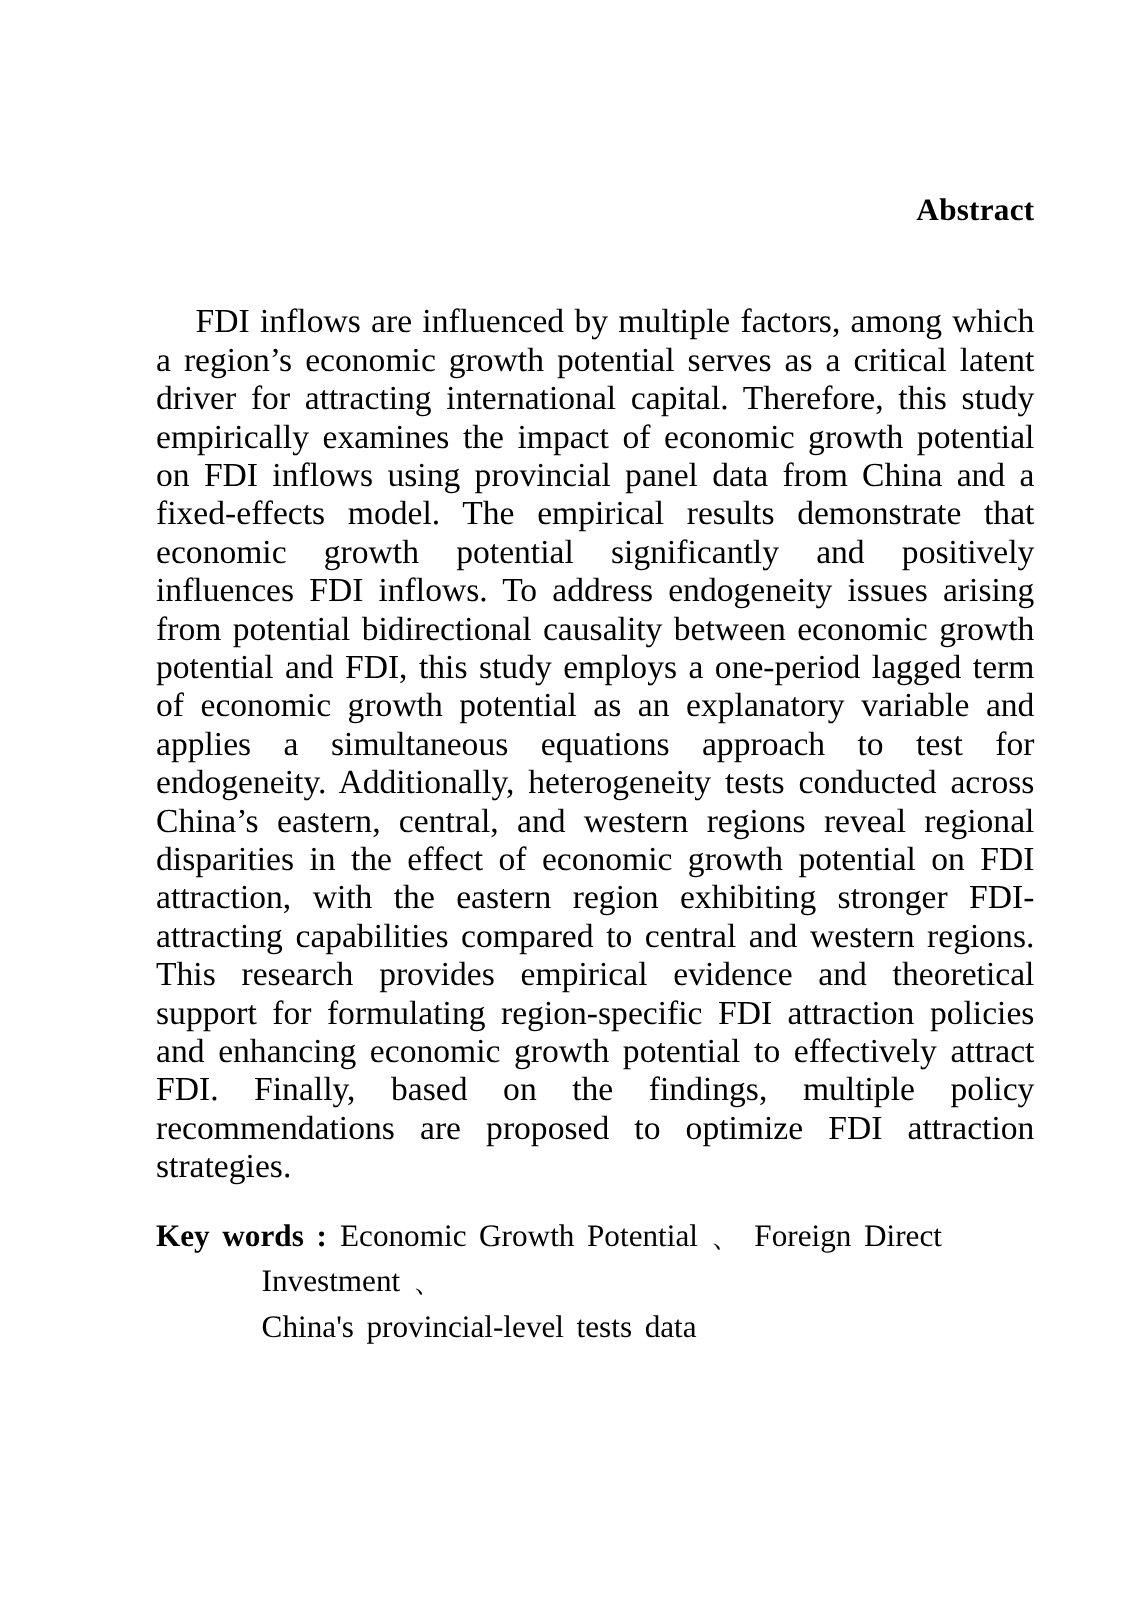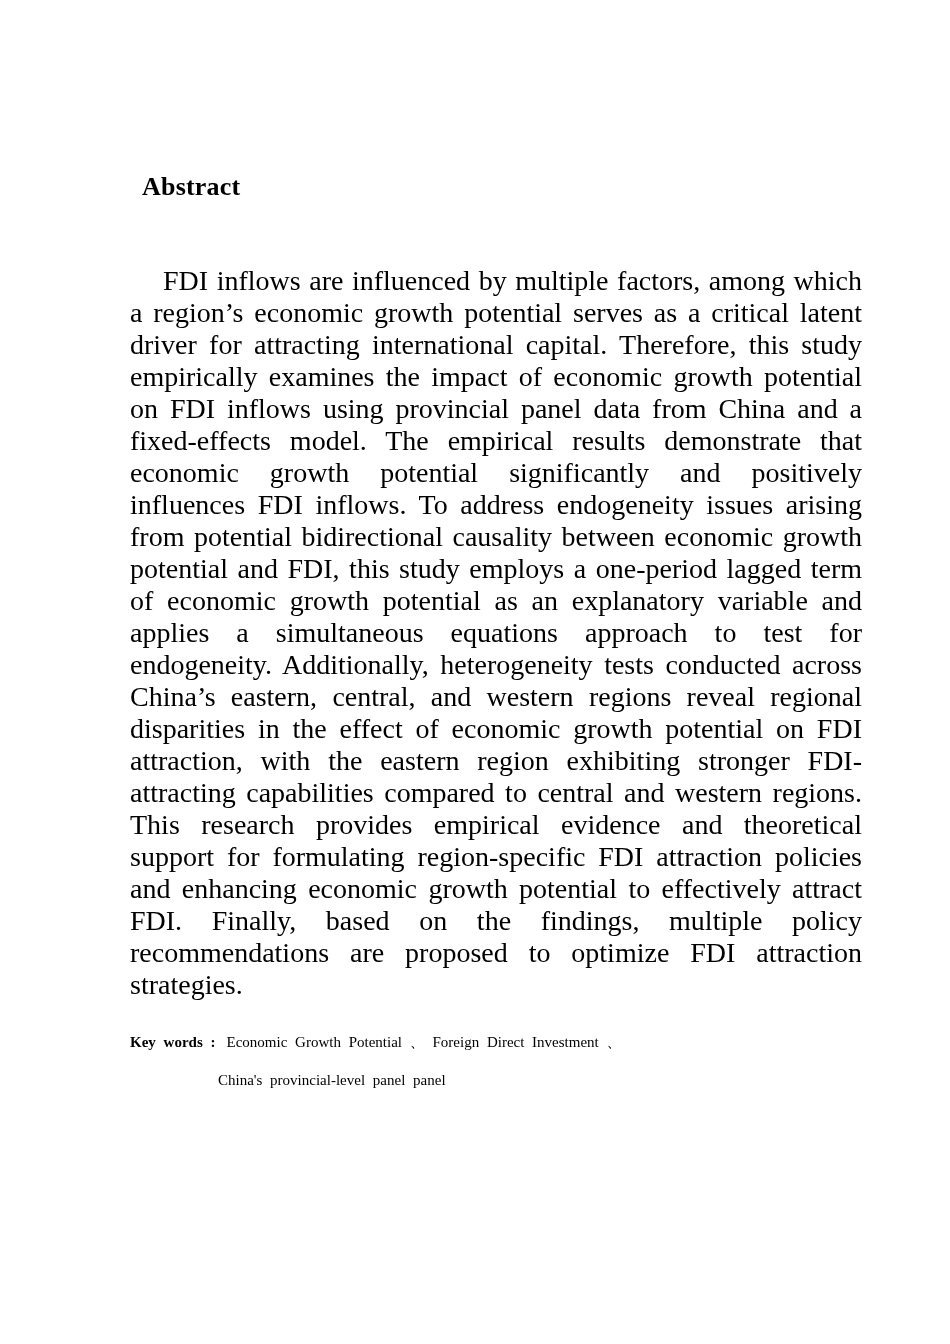--- a/index.html
+++ b/index.html
@@ -15,54 +15,54 @@
     color: #000000;
     font-family: "Liberation Serif", "DejaVu Serif", serif;
     overflow: hidden;
   }
   .doc {
     padding-top: 160px;
     margin-left: 130px;
     width: 732px;
   }
   .doc-title {
-    margin: 12px;
+    margin: 0;
     font-size: 26px;
     line-height: 30px;
     font-weight: bold;
-    text-align: left;
+    text-align: right;
     letter-spacing: 0.2px;
   }
   .abstract-paragraph {
     margin: 63px 0 0 0;
     font-size: 28px;
     line-height: 32px;
     text-align: justify;
     text-justify: inter-word;
     text-indent: 33px;
   }
   .keywords {
     margin: 22px 0 0 0;
-    font-size: 15px;
+    font-size: 26px;
     line-height: 38px;
     padding-left: 88px;
     text-indent: -88px;
     word-spacing: 4px;
   }
   .kw-label {
     font-weight: bold;
     margin-right: 11px;
   }
 </style>
 </head>
 <body>
 
 <div class="page">
   <div class="doc">
 
     <h1 class="doc-title">Abstract</h1>
 
     <p class="abstract-paragraph">FDI inflows are influenced by multiple factors, among which a region’s economic growth potential serves as a critical latent driver for attracting international capital. Therefore, this study empirically examines the impact of economic growth potential on FDI inflows using provincial panel data from China and a fixed-effects model. The empirical results demonstrate that economic growth potential significantly and positively influences FDI inflows. To address endogeneity issues arising from potential bidirectional causality between economic growth potential and FDI, this study employs a one-period lagged term of economic growth potential as an explanatory variable and applies a simultaneous equations approach to test for endogeneity. Additionally, heterogeneity tests conducted across China’s eastern, central, and western regions reveal regional disparities in the effect of economic growth potential on FDI attraction, with the eastern region exhibiting stronger FDI-attracting capabilities compared to central and western regions. This research provides empirical evidence and theoretical support for formulating region-specific FDI attraction policies and enhancing economic growth potential to effectively attract FDI. Finally, based on the findings, multiple policy recommendations are proposed to optimize FDI attraction strategies.</p>
 
-    <p class="keywords"><span class="kw-label">Key words :</span><span>Economic Growth Potential 、 Foreign Direct Investment 、</span><br><span>China's provincial-level panel panel</span></p>
+    <p class="keywords"><span class="kw-label">Key words :</span><span>Economic Growth Potential 、 Foreign Direct Investment 、</span><br><span>China's provincial-level tests data</span></p>
 
   </div>
 </div>
 
 </body></html>

